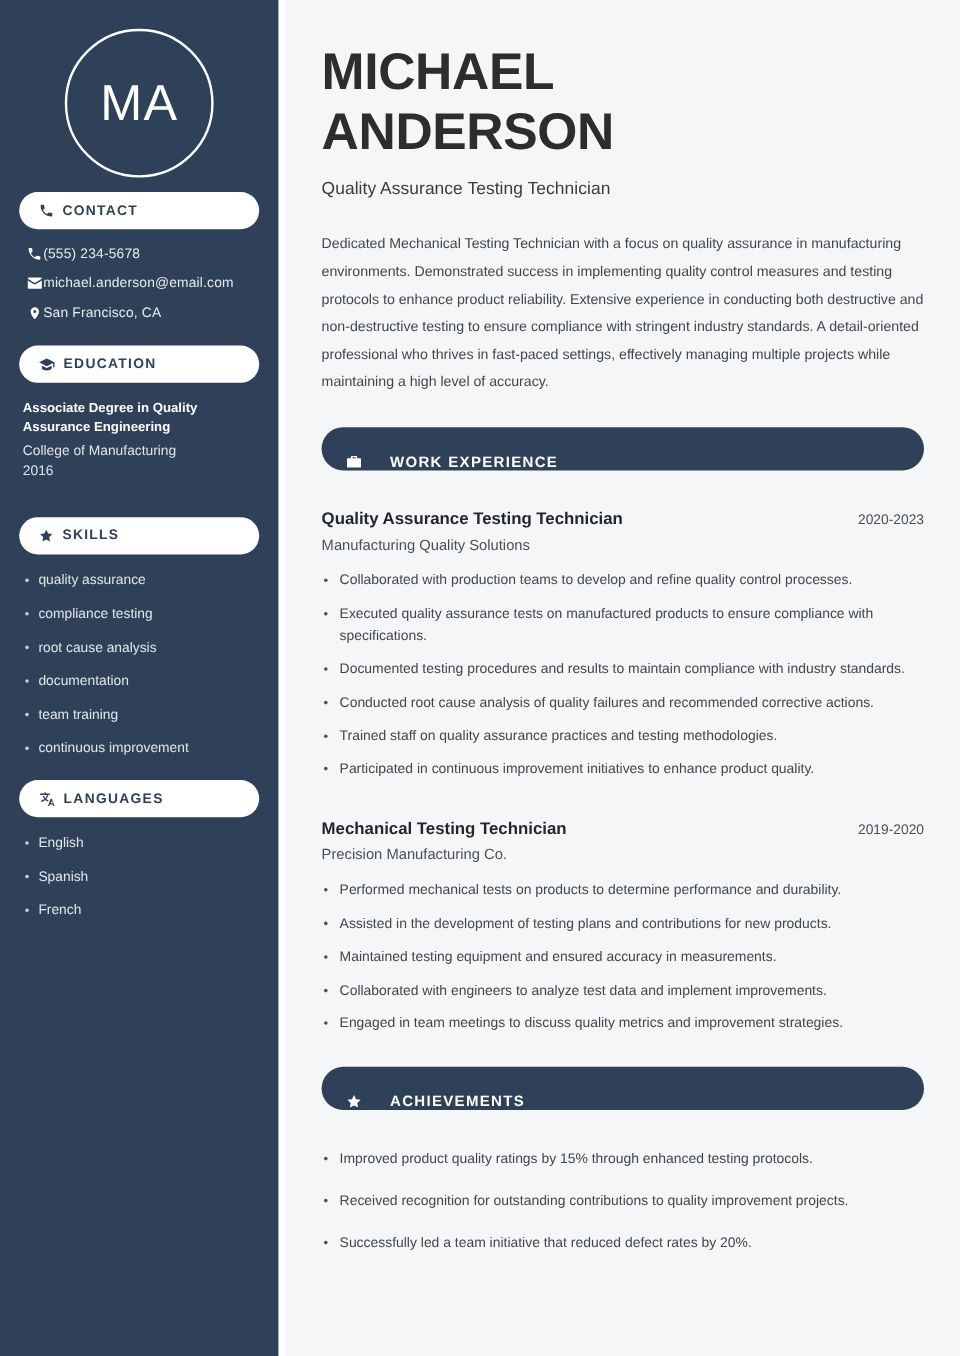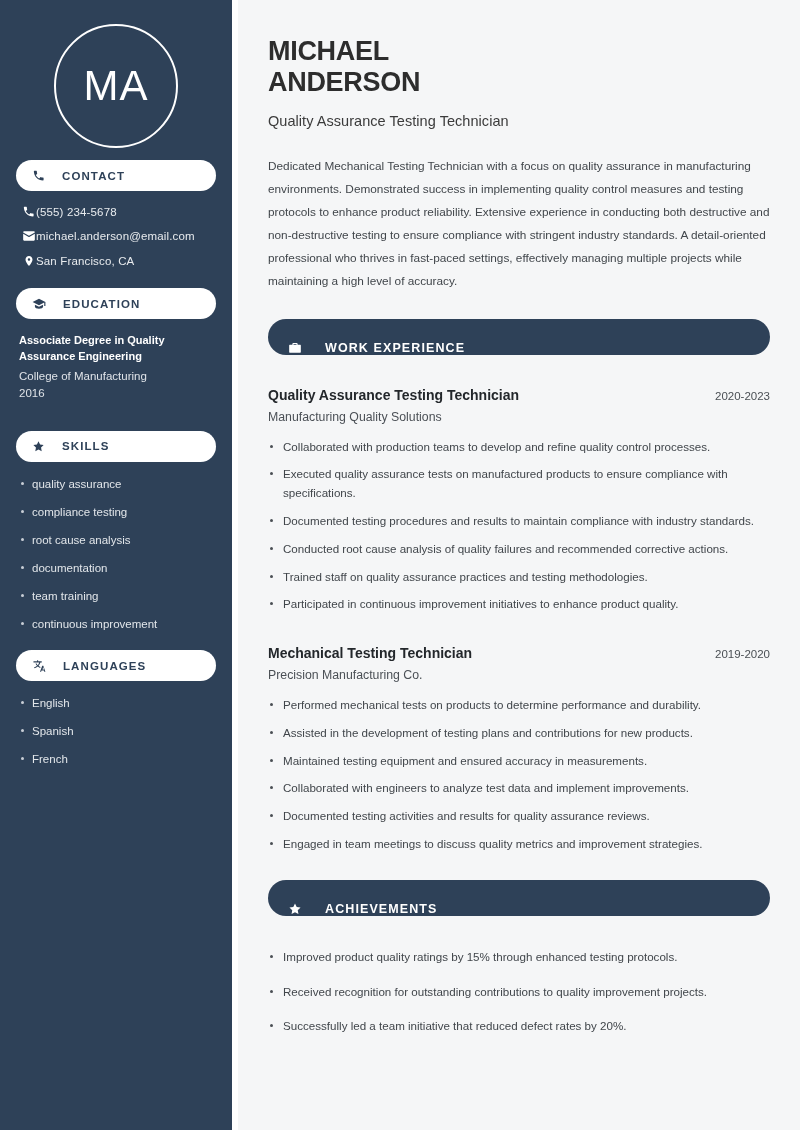--- a/index.html
+++ b/index.html
@@ -61,21 +61,21 @@
   }
 
   .pill {
     background: #ffffff;
     color: #2e4158;
     border-radius: 999px;
     height: 31px;
     display: flex;
     align-items: center;
     padding: 0 16px;
-    gap: 17px;
+    gap: 7px;
     margin-bottom: 14px;
   }
   .pill-label {
     font-size: 11.5px;
     font-weight: bold;
     letter-spacing: 1.1px;
   }
   .pill .ico { display: flex; align-items: center; }
   .pill .ico svg { display: block; }
 
@@ -135,21 +135,21 @@
   }
 
   
   .main {
     flex: 1;
     background: #f5f6f7;
     padding: 36px 30px 0 30px;
   }
 
   .name {
-    font-size: 27px;
+    font-size: 43px;
     font-weight: bold;
     color: #2d2d2d;
     line-height: 1.16;
     letter-spacing: -0.3px;
   }
   .job-title {
     font-size: 14.5px;
     color: #3b3b3b;
     margin-top: 14px;
     letter-spacing: 0.05px;
@@ -375,21 +375,20 @@
       <div class="job-head">
         <span class="job-role">Mechanical Testing Technician</span>
         <span class="job-dates">2019-2020</span>
       </div>
       <div class="job-company">Precision Manufacturing Co.</div>
       <ul class="bullets">
         <li>Performed mechanical tests on products to determine performance and durability.</li>
         <li>Assisted in the development of testing plans and contributions for new products.</li>
         <li>Maintained testing equipment and ensured accuracy in measurements.</li>
         <li>Collaborated with engineers to analyze test data and implement improvements.</li>
-        <li>Documented testing activities and results for quality assurance reviews.</li>
         <li>Engaged in team meetings to discuss quality metrics and improvement strategies.</li>
       </ul>
     </div>
 
     <div class="section-bar">
       <span class="ico">
         <svg width="14" height="14" viewBox="0 0 24 24" fill="#ffffff">
           <path d="M12 2.5l2.9 6 6.6.9-4.8 4.6 1.2 6.6L12 17.5l-5.9 3.1 1.2-6.6-4.8-4.6 6.6-.9z"></path>
         </svg>
       </span>

